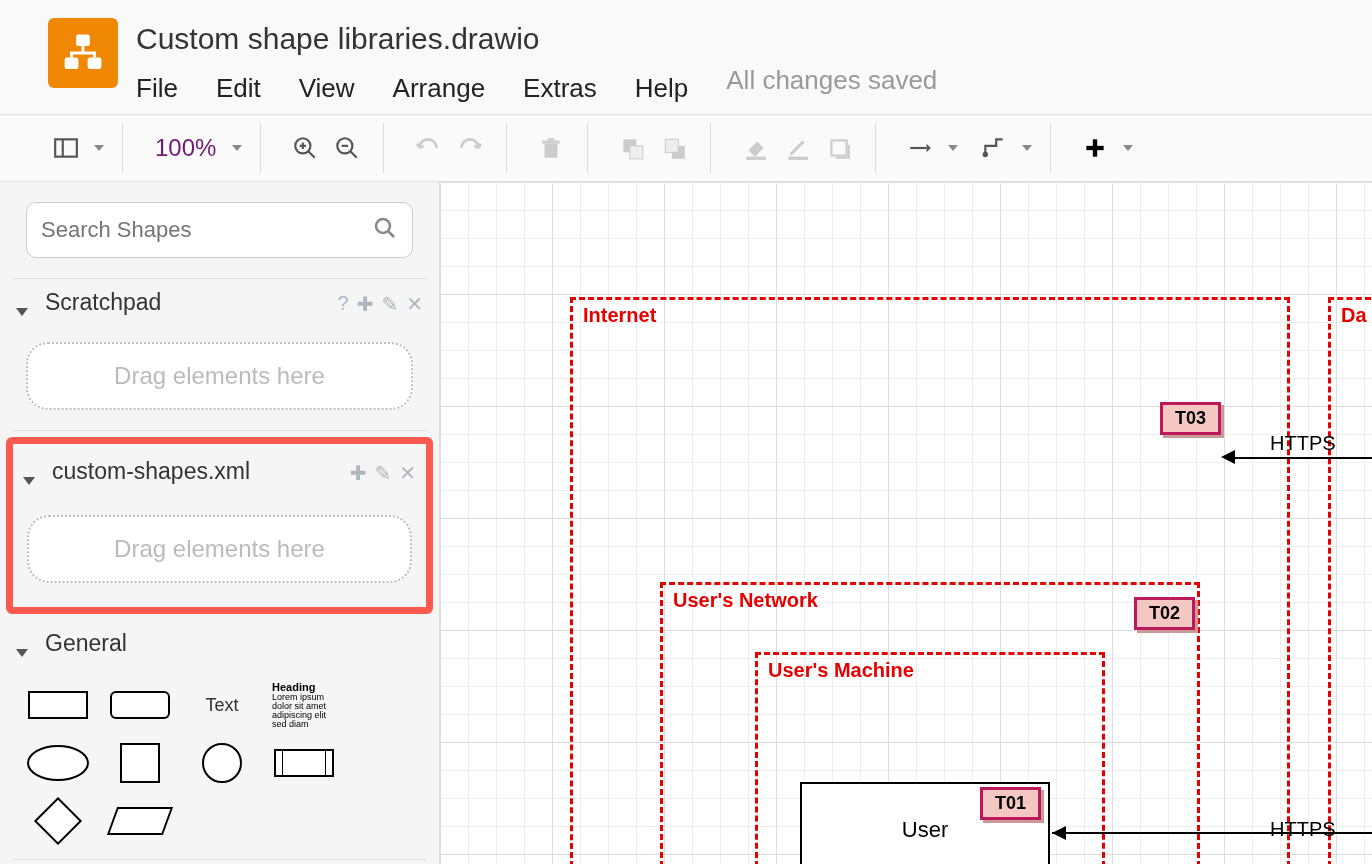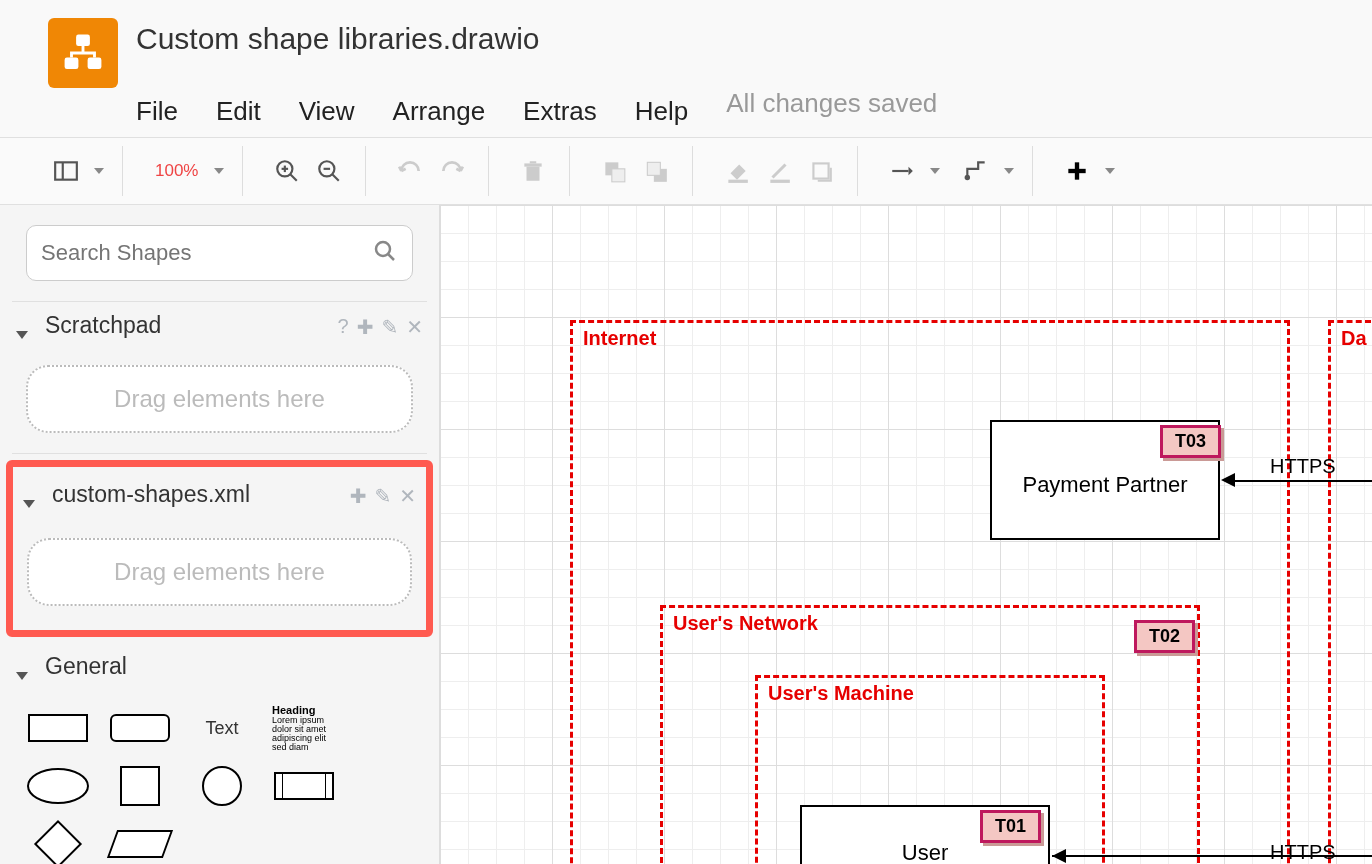--- a/index.html
+++ b/index.html
@@ -1,35 +1,35 @@
 <!DOCTYPE html>
 <html><head>
 <meta charset="utf-8">
 <style>
 * { box-sizing: border-box; margin: 0; padding: 0; }
 body { font-family: -apple-system, BlinkMacSystemFont, "Segoe UI", Helvetica, Arial, sans-serif; background: #f9f9f9; overflow: hidden; width: 1372px; height: 864px; }
 
 
 .header { display: flex; align-items: flex-start; padding: 18px 20px 10px 48px; gap: 18px; border-bottom: 1px solid #e0e0e0; }
 .logo { width: 70px; height: 70px; background: #f08705; border-radius: 6px; display: flex; align-items: center; justify-content: center; flex-shrink: 0; }
-.header-right { display: flex; flex-direction: column; gap: 24px; padding-top: 4px; }
+.header-right { display: flex; flex-direction: column; gap: 1px; padding-top: 4px; }
 .title { font-size: 30px; color: #333; font-weight: 400; }
 .menubar { display: flex; gap: 38px; font-size: 26px; color: #222; align-items: center; }
 .menubar .menu-item { cursor: pointer; margin-top: 16px; }
 .menubar .saved { color: #999; font-weight: 400; }
 
 
 .toolbar { display: flex; align-items: center; padding: 8px 20px 8px 48px; gap: 8px; border-bottom: 1px solid #e0e0e0; background: #fafafa; }
 .tool-group { display: flex; align-items: center; gap: 6px; padding: 0 18px; border-right: 1px solid #ddd; height: 50px; }
 .tool-group:first-child { padding-left: 0; }
 .tool-group:last-child { border-right: none; }
 .tool-btn { width: 36px; height: 36px; display: flex; align-items: center; justify-content: center; cursor: pointer; color: #555; }
 .tool-btn svg { width: 26px; height: 26px; }
 .tool-btn.disabled { color: #ccc; }
-.zoom-label { font-size: 17px; color: #ef4444; padding: 0 6px; }
+.zoom-label { font-size: 24px; color: #701a75; padding: 0 6px; }
 .dropdown-caret { width: 0; height: 0; border-left: 5px solid transparent; border-right: 5px solid transparent; border-top: 6px solid #888; margin-left: 4px; }
 
 
 .main { display: flex; height: calc(100% - 175px); }
 .sidebar { width: 440px; background: #f5f5f5; border-right: 1px solid #ddd; overflow-y: auto; padding: 20px 12px; }
 .canvas { flex: 1; position: relative; background: #fff; overflow: hidden; }
 
 
 .search-wrap { position: relative; margin-bottom: 20px; padding: 0 14px; }
 .search-input { width: 100%; padding: 14px 46px 14px 14px; font-size: 22px; border: 1px solid #ccc; border-radius: 10px; background: #fff; color: #888; }
@@ -308,23 +308,20 @@
     </div>
 
     <div class="zone" style="left:220px; top:400px; width:540px; height:285px;">
       <div class="zone-label">User's Network</div>
     </div>
 
     <div class="zone" style="left:315px; top:470px; width:350px; height:215px;">
       <div class="zone-label">User's Machine</div>
     </div>
 
-    <div class="node-box" style="left:550px; top:215px; width:230px; height:120px;">
-      <span>Payment Partner</span>
-    </div>
     <div class="tag" style="left:720px; top:220px;">T03</div>
 
     <div class="tag" style="left:694px; top:415px;">T02</div>
 
     <div class="node-box" style="left:360px; top:600px; width:250px; height:85px;">
       <span>User</span>
     </div>
     <div class="tag" style="left:540px; top:605px;">T01</div>
 
     <div class="arrow-line" style="left:794px; top:275px; width:140px;"></div>

